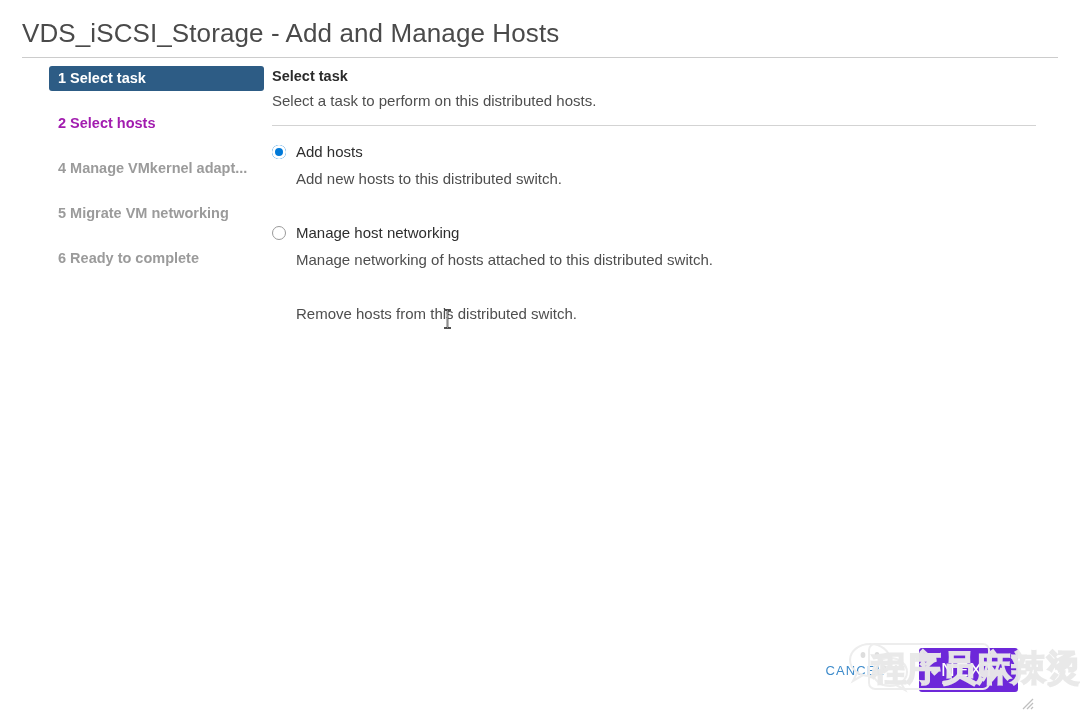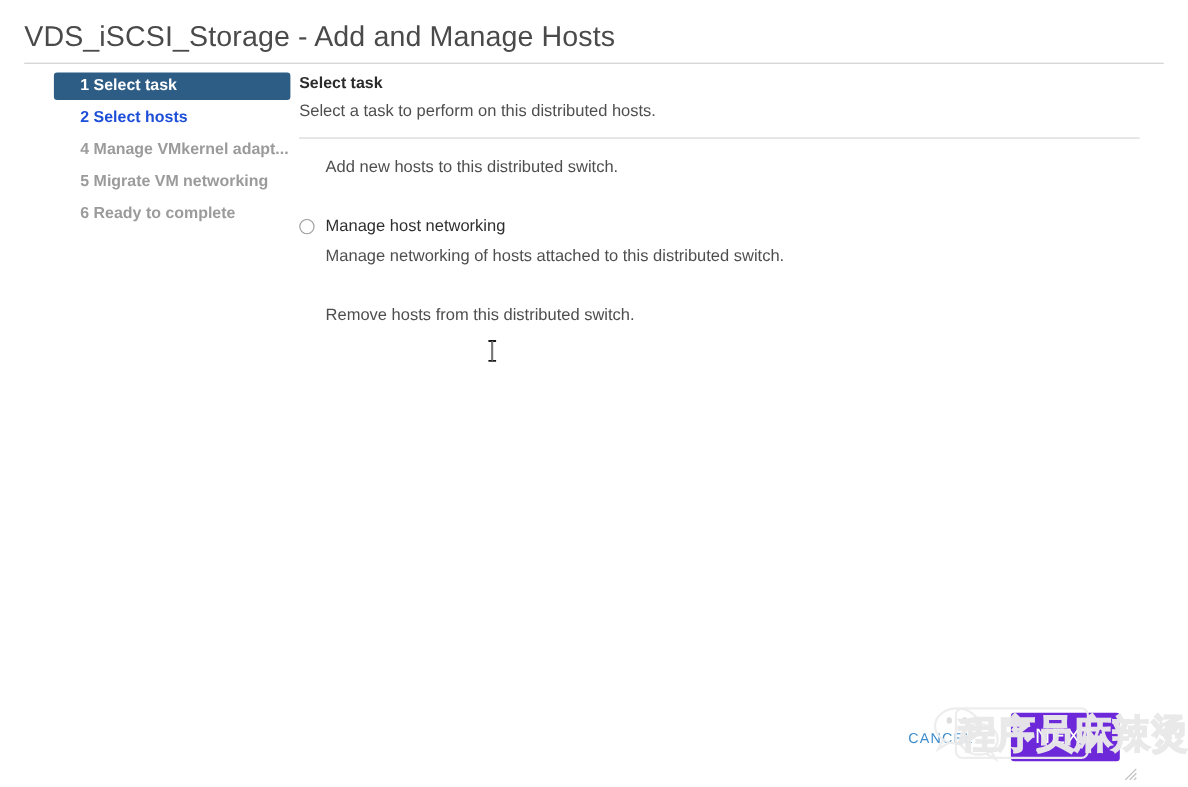--- a/index.html
+++ b/index.html
@@ -45,37 +45,37 @@
 
   
   .wizard-nav {
     position: absolute;
     left: 49px; top: 0;
     width: 215px;
   }
   .nav-step {
     height: 25px;
     line-height: 25px;
-    padding-left: 24px;
+    padding-left: 9px;
     font-size: 14.5px;
     font-weight: 700;
     color: #9b9b9b;
     border-radius: 3px;
     white-space: nowrap;
     overflow: hidden;
-    margin-bottom: 4px;
+    margin-bottom: 20px;
     cursor: pointer;
     user-select: none;
   }
   .nav-step.current {
     background: #2d5c85;
     color: #ffffff;
   }
   .nav-step.visited {
-    color: #1d4ed8;
+    color: #a21caf;
   }
 
   
   .wizard-main {
     position: absolute;
     left: 272px; top: 0;
     width: 764px;
   }
   .section-title {
     font-size: 14.5px;
@@ -246,20 +246,24 @@
     </nav>
 
     <section class="wizard-main">
       <div class="section-title">Select task</div>
       <div class="section-sub">Select a task to perform on this distributed hosts.</div>
       <div class="section-rule"></div>
 
       <div class="option-list">
 
         <div class="option">
+          <div class="option-head">
+            <span class="radio checked"></span>
+            <span class="option-label">Add hosts</span>
+          </div>
           <div class="option-desc">Add new hosts to this distributed switch.</div>
         </div>
 
         <div class="option">
           <div class="option-head">
             <span class="radio"></span>
             <span class="option-label">Manage host networking</span>
           </div>
           <div class="option-desc">Manage networking of hosts attached to this distributed switch.</div>
         </div>

